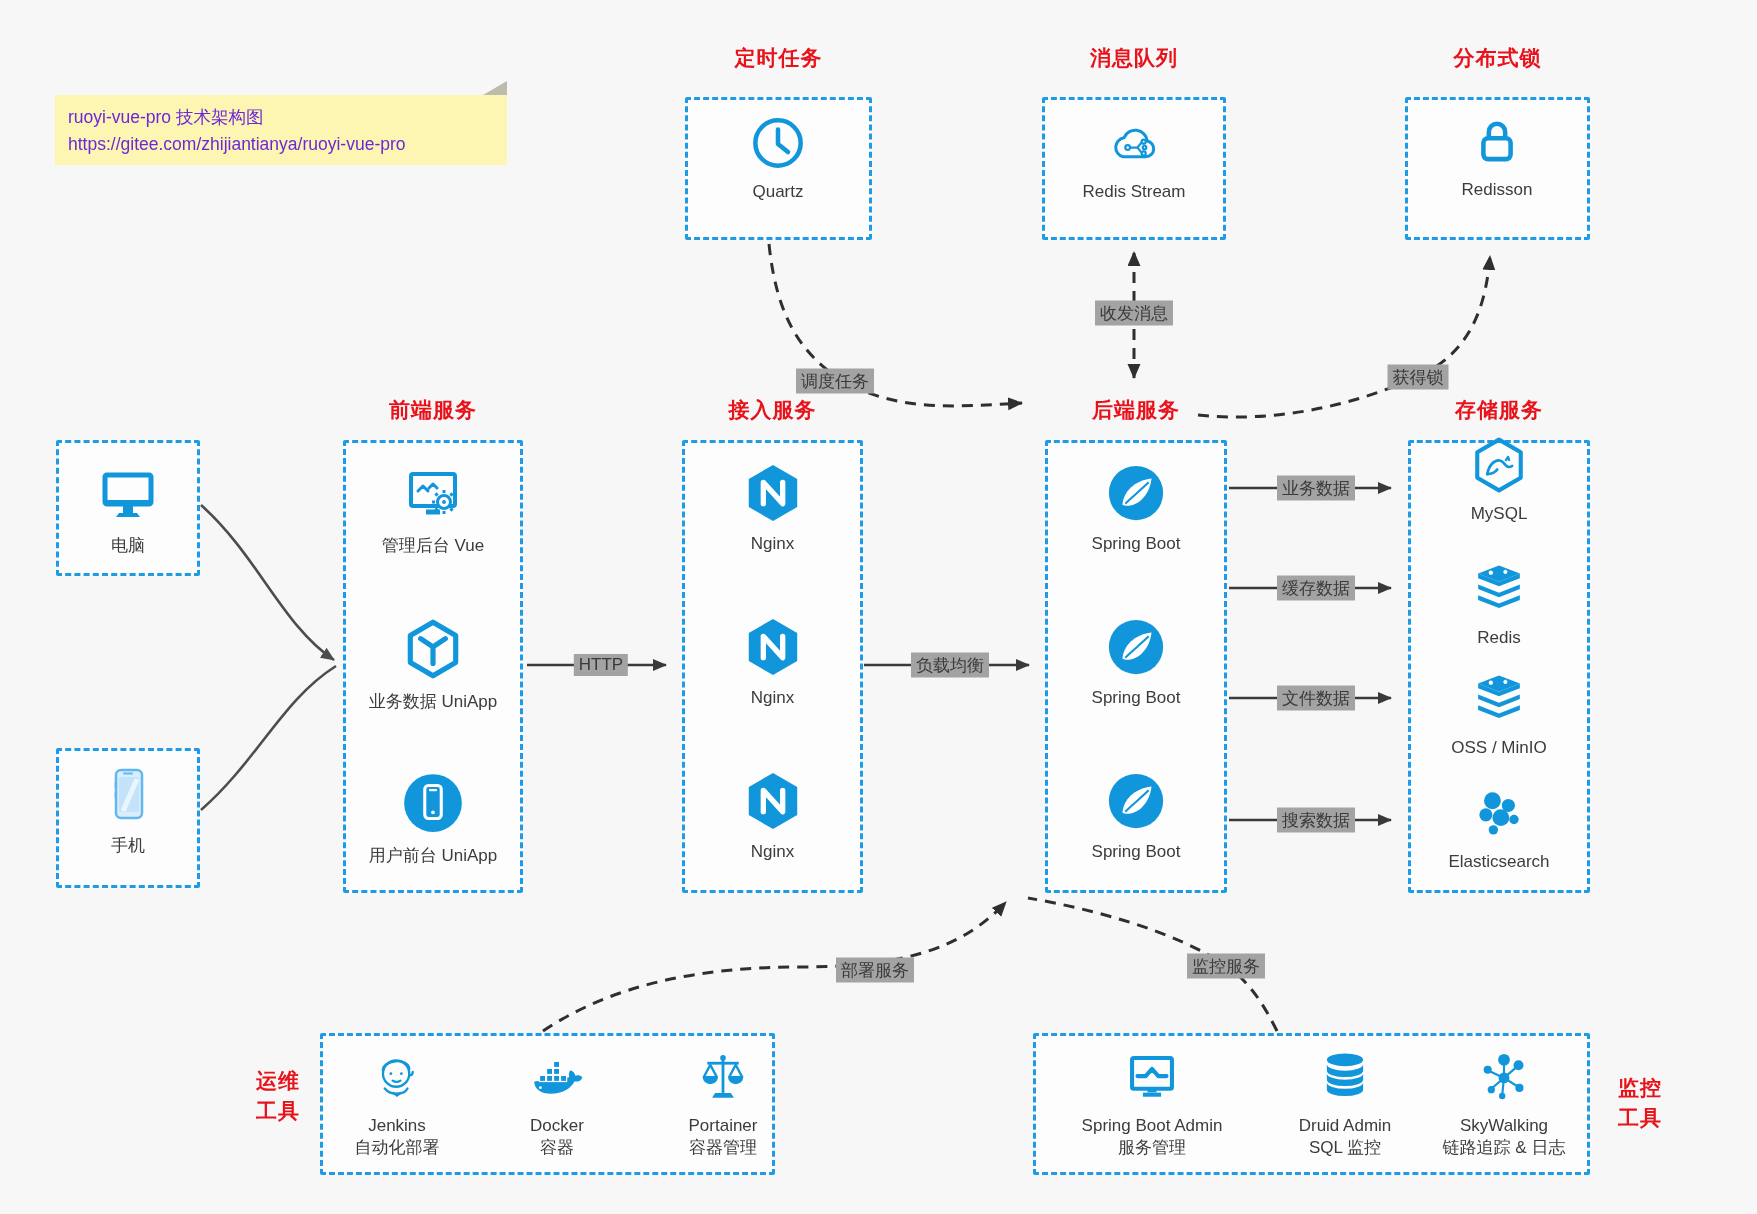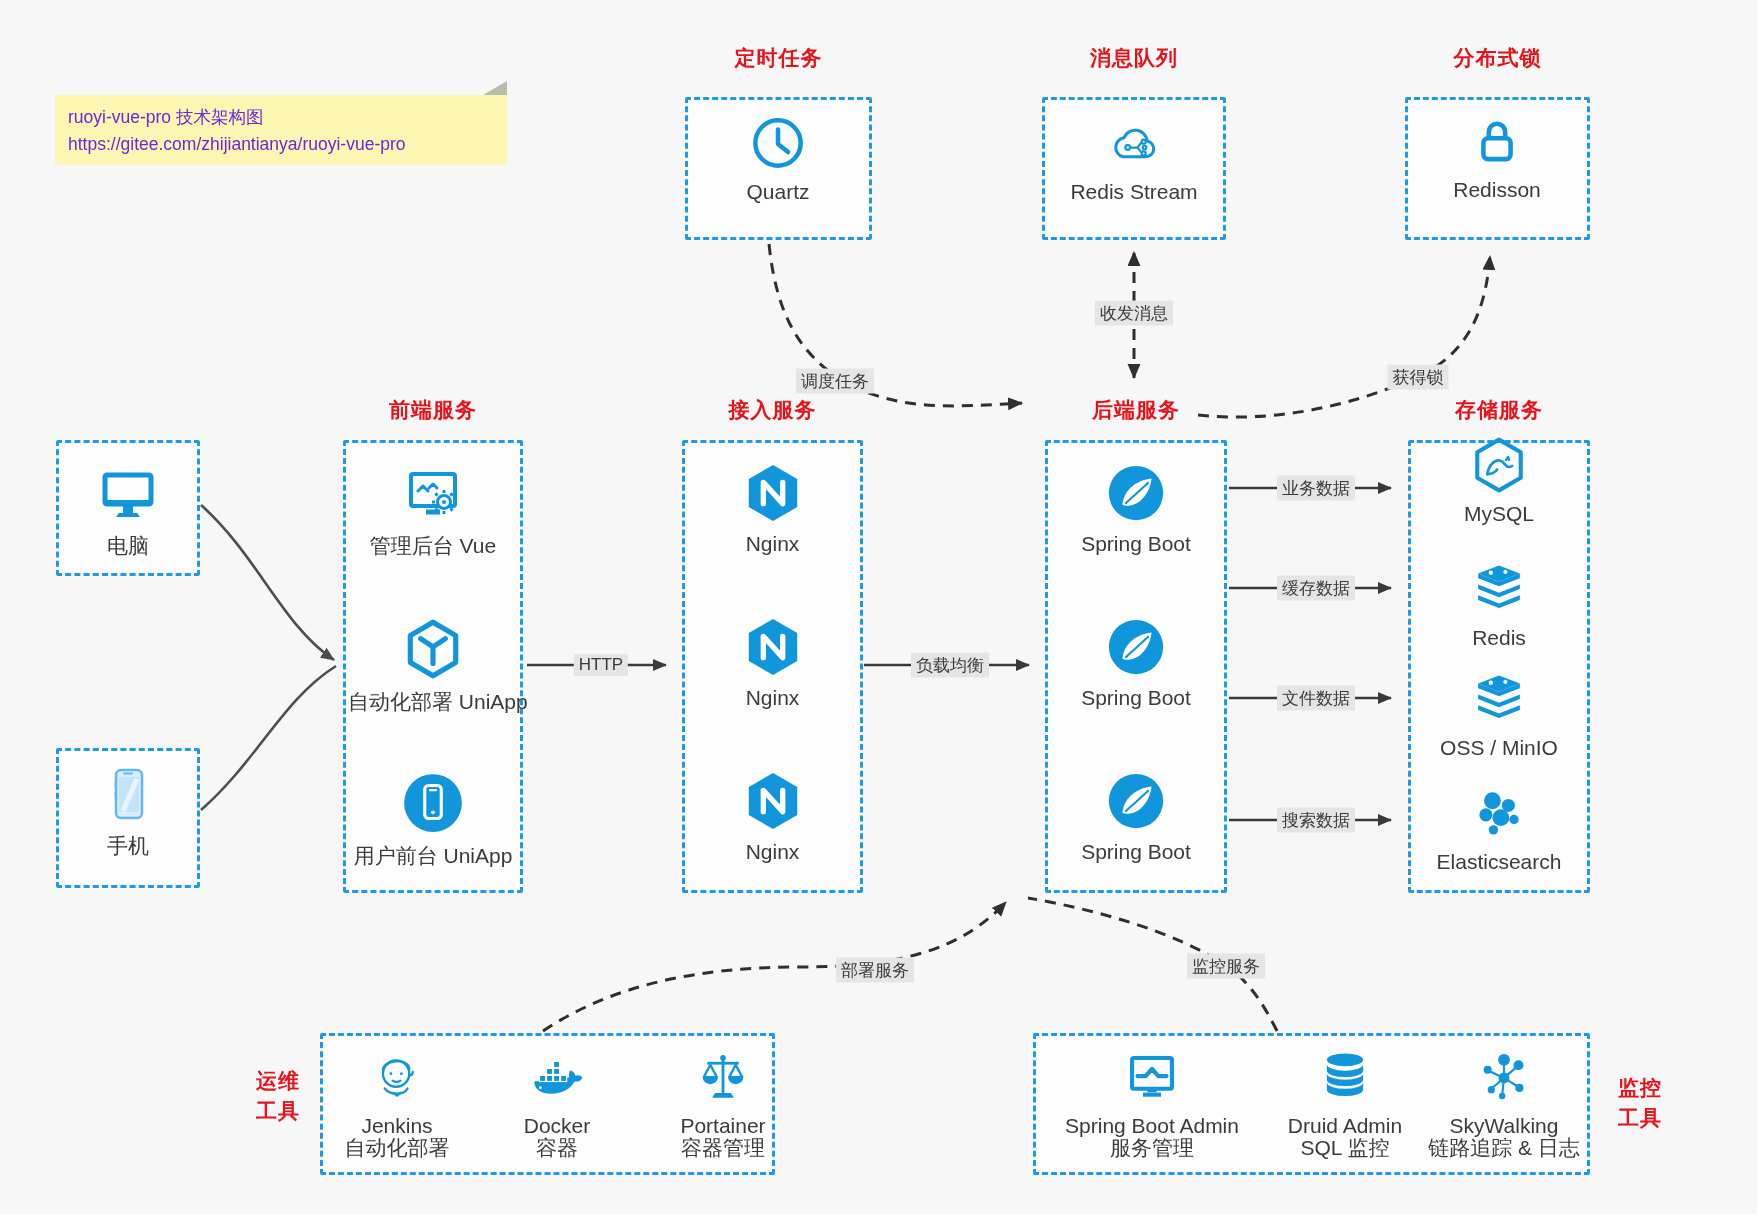--- a/index.html
+++ b/index.html
@@ -3,22 +3,22 @@
 <meta charset="utf-8">
 <style>
   html,body{margin:0;padding:0;background:#f7f7f8;font-family:"Liberation Sans",sans-serif;}
   #canvas{position:relative;width:1757px;height:1214px;background:#f7f7f8;overflow:hidden;}
   svg.layer{position:absolute;left:0;top:0;pointer-events:none;}
   .gbox{position:absolute;border:3px dashed #1e9be6;background:#fdfdfd;border-radius:2px;box-sizing:border-box;}
   .glabel{position:absolute;color:#e8121a;font-weight:bold;font-size:21px;text-align:center;letter-spacing:1px;}
   .glabel.side{line-height:30px;}
   .node{position:absolute;text-align:center;}
   .node .ic{display:inline-block;line-height:0;}
-  .node .nm{font-size:21px;color:#3c3c3c;margin-top:5px;line-height:22px;white-space:nowrap;}
-  .elabel{position:absolute;background:#e5e5e5;color:#3a3a3a;font-size:17px;padding:1px 5px;
+  .node .nm{font-size:17px;color:#3c3c3c;margin-top:5px;line-height:22px;white-space:nowrap;}
+  .elabel{position:absolute;background:#a3a3a3;color:#3a3a3a;font-size:17px;padding:1px 5px;
           transform:translate(-50%,-50%);white-space:nowrap;z-index:5;}
   .note{position:absolute;left:55px;top:95px;width:452px;height:70px;background:#fcf6b2;
         box-sizing:border-box;padding:9px 0 0 13px;font-size:17.5px;line-height:27px;color:#6d28d9;}
   .note .fold{position:absolute;right:0;top:-14px;width:0;height:0;
         border-left:24px solid transparent;border-bottom:14px solid #bcbcae;}
 </style>
 </head>
 <body>
 
 <div id="canvas">
@@ -164,21 +164,21 @@
     <div class="nm">管理后台 Vue</div>
   </div>
 
   <div class="node" style="left:348px;top:616px;width:170px">
     <span class="ic">
       <svg width="66" height="66" viewBox="0 0 64 64" fill="none" stroke="#1296db" stroke-width="5" stroke-linejoin="round" stroke-linecap="round">
         <path d="M32 6 L54 19 V45 L32 58 L10 45 V19 Z"></path>
         <path d="M32 30 L20 22 M32 30 L44 22 M32 30 V46"></path>
       </svg>
     </span>
-    <div class="nm">自动化部署 UniApp</div>
+    <div class="nm">业务数据 UniApp</div>
   </div>
 
   <div class="node" style="left:348px;top:770px;width:170px">
     <span class="ic">
       <svg width="66" height="66" viewBox="0 0 64 64">
         <circle cx="32" cy="32" r="28" fill="#1296db"></circle>
         <rect x="24" y="15" width="16" height="32" rx="3.5" fill="none" stroke="#fff" stroke-width="3"></rect>
         <circle cx="32" cy="41" r="1.8" fill="#fff"></circle>
         <path d="M29 19.5 h6" stroke="#fff" stroke-width="2" stroke-linecap="round"></path>
       </svg>

